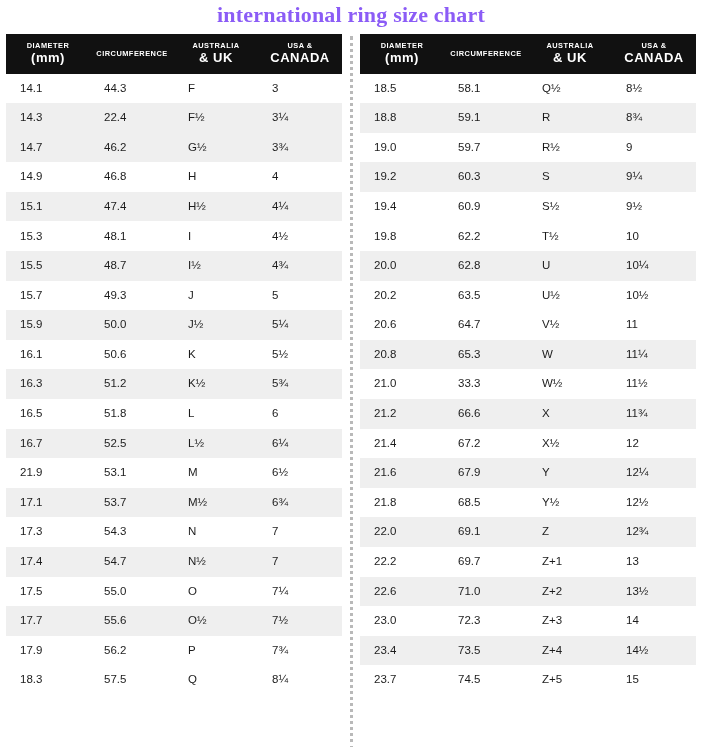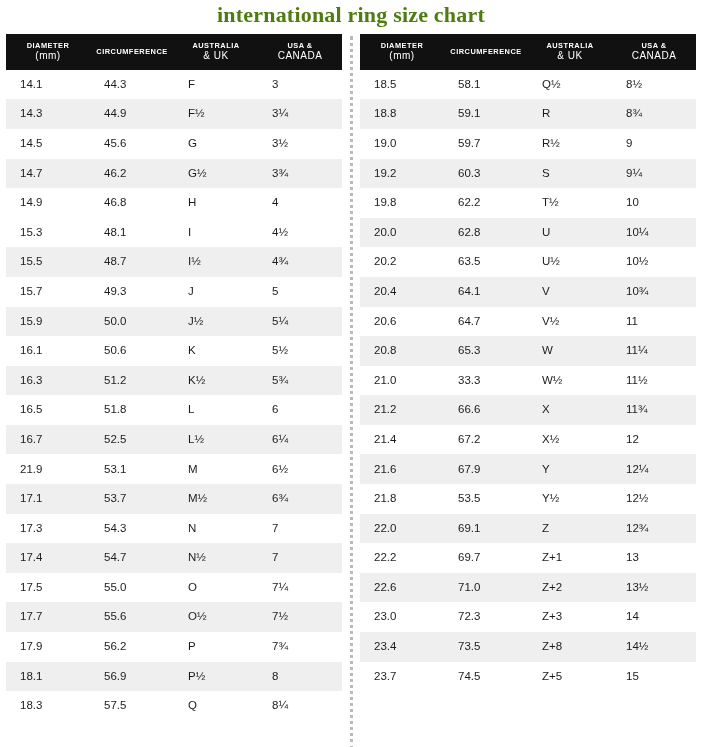--- a/index.html
+++ b/index.html
@@ -21,21 +21,21 @@
     position: relative;
     background: #fff;
   }
   .chart-title {
     text-align: center;
     font-family: "Liberation Serif", serif;
     font-weight: bold;
     font-size: 22px;
     letter-spacing: 0.2px;
     margin: 2px 0 6px 0;
-    color: #4d7c0f;
+    color: #8b5cf6;
   }
   .tables-wrap {
     display: flex;
     flex-direction: row;
     align-items: flex-start;
     justify-content: space-between;
     padding: 0 6px;
   }
   .table-block {
     width: 336px;
@@ -64,22 +64,22 @@
     font-weight: bold;
     letter-spacing: 0.5px;
     text-align: center;
     padding: 7px 2px;
     line-height: 1.25;
     vertical-align: middle;
     height: 34px;
   }
   thead th .sub {
     display: block;
-    font-weight: normal;
-    font-size: 10px;
+    font-weight: bold;
+    font-size: 13px;
   }
   tbody td {
     font-size: 11.5px;
     padding: 4px 10px;
     height: 29.6px;
     line-height: 1;
     color: #1c1c1c;
     text-align: left;
     vertical-align: middle;
   }
@@ -132,42 +132,42 @@
         </thead>
         <tbody>
             <tr class="odd">
               <td class="col-diam">14.1</td>
               <td class="col-circ">44.3</td>
               <td class="col-au">F</td>
               <td class="col-us">3</td>
             </tr>
             <tr class="even">
               <td class="col-diam">14.3</td>
-              <td class="col-circ">44.9</td>
+              <td class="col-circ">22.4</td>
               <td class="col-au">F½</td>
               <td class="col-us">3¼</td>
-            </tr>
-            <tr class="odd">
-              <td class="col-diam">14.5</td>
-              <td class="col-circ">45.6</td>
-              <td class="col-au">G</td>
-              <td class="col-us">3½</td>
             </tr>
             <tr class="even">
               <td class="col-diam">14.7</td>
               <td class="col-circ">46.2</td>
               <td class="col-au">G½</td>
               <td class="col-us">3¾</td>
             </tr>
             <tr class="odd">
               <td class="col-diam">14.9</td>
               <td class="col-circ">46.8</td>
               <td class="col-au">H</td>
               <td class="col-us">4</td>
             </tr>
+            <tr class="even">
+              <td class="col-diam">15.1</td>
+              <td class="col-circ">47.4</td>
+              <td class="col-au">H½</td>
+              <td class="col-us">4¼</td>
+            </tr>
             <tr class="odd">
               <td class="col-diam">15.3</td>
               <td class="col-circ">48.1</td>
               <td class="col-au">I</td>
               <td class="col-us">4½</td>
             </tr>
             <tr class="even">
               <td class="col-diam">15.5</td>
               <td class="col-circ">48.7</td>
               <td class="col-au">I½</td>
@@ -243,26 +243,20 @@
               <td class="col-diam">17.7</td>
               <td class="col-circ">55.6</td>
               <td class="col-au">O½</td>
               <td class="col-us">7½</td>
             </tr>
             <tr class="odd">
               <td class="col-diam">17.9</td>
               <td class="col-circ">56.2</td>
               <td class="col-au">P</td>
               <td class="col-us">7¾</td>
-            </tr>
-            <tr class="even">
-              <td class="col-diam">18.1</td>
-              <td class="col-circ">56.9</td>
-              <td class="col-au">P½</td>
-              <td class="col-us">8</td>
             </tr>
             <tr class="odd">
               <td class="col-diam">18.3</td>
               <td class="col-circ">57.5</td>
               <td class="col-au">Q</td>
               <td class="col-us">8¼</td>
             </tr>
           </tbody>
       </table>
     </div>
@@ -317,43 +311,43 @@
               <td class="col-au">R½</td>
               <td class="col-us">9</td>
             </tr>
             <tr class="even">
               <td class="col-diam">19.2</td>
               <td class="col-circ">60.3</td>
               <td class="col-au">S</td>
               <td class="col-us">9¼</td>
             </tr>
             <tr class="odd">
+              <td class="col-diam">19.4</td>
+              <td class="col-circ">60.9</td>
+              <td class="col-au">S½</td>
+              <td class="col-us">9½</td>
+            </tr>
+            <tr class="odd">
               <td class="col-diam">19.8</td>
               <td class="col-circ">62.2</td>
               <td class="col-au">T½</td>
               <td class="col-us">10</td>
             </tr>
             <tr class="even">
               <td class="col-diam">20.0</td>
               <td class="col-circ">62.8</td>
               <td class="col-au">U</td>
               <td class="col-us">10¼</td>
             </tr>
             <tr class="odd">
               <td class="col-diam">20.2</td>
               <td class="col-circ">63.5</td>
               <td class="col-au">U½</td>
               <td class="col-us">10½</td>
             </tr>
-            <tr class="even">
-              <td class="col-diam">20.4</td>
-              <td class="col-circ">64.1</td>
-              <td class="col-au">V</td>
-              <td class="col-us">10¾</td>
-            </tr>
             <tr class="odd">
               <td class="col-diam">20.6</td>
               <td class="col-circ">64.7</td>
               <td class="col-au">V½</td>
               <td class="col-us">11</td>
             </tr>
             <tr class="even">
               <td class="col-diam">20.8</td>
               <td class="col-circ">65.3</td>
               <td class="col-au">W</td>
@@ -378,21 +372,21 @@
               <td class="col-us">12</td>
             </tr>
             <tr class="even">
               <td class="col-diam">21.6</td>
               <td class="col-circ">67.9</td>
               <td class="col-au">Y</td>
               <td class="col-us">12¼</td>
             </tr>
             <tr class="odd">
               <td class="col-diam">21.8</td>
-              <td class="col-circ">53.5</td>
+              <td class="col-circ">68.5</td>
               <td class="col-au">Y½</td>
               <td class="col-us">12½</td>
             </tr>
             <tr class="even">
               <td class="col-diam">22.0</td>
               <td class="col-circ">69.1</td>
               <td class="col-au">Z</td>
               <td class="col-us">12¾</td>
             </tr>
             <tr class="odd">
@@ -409,21 +403,21 @@
             </tr>
             <tr class="odd">
               <td class="col-diam">23.0</td>
               <td class="col-circ">72.3</td>
               <td class="col-au">Z+3</td>
               <td class="col-us">14</td>
             </tr>
             <tr class="even">
               <td class="col-diam">23.4</td>
               <td class="col-circ">73.5</td>
-              <td class="col-au">Z+8</td>
+              <td class="col-au">Z+4</td>
               <td class="col-us">14½</td>
             </tr>
             <tr class="odd">
               <td class="col-diam">23.7</td>
               <td class="col-circ">74.5</td>
               <td class="col-au">Z+5</td>
               <td class="col-us">15</td>
             </tr>
           </tbody>
       </table>

